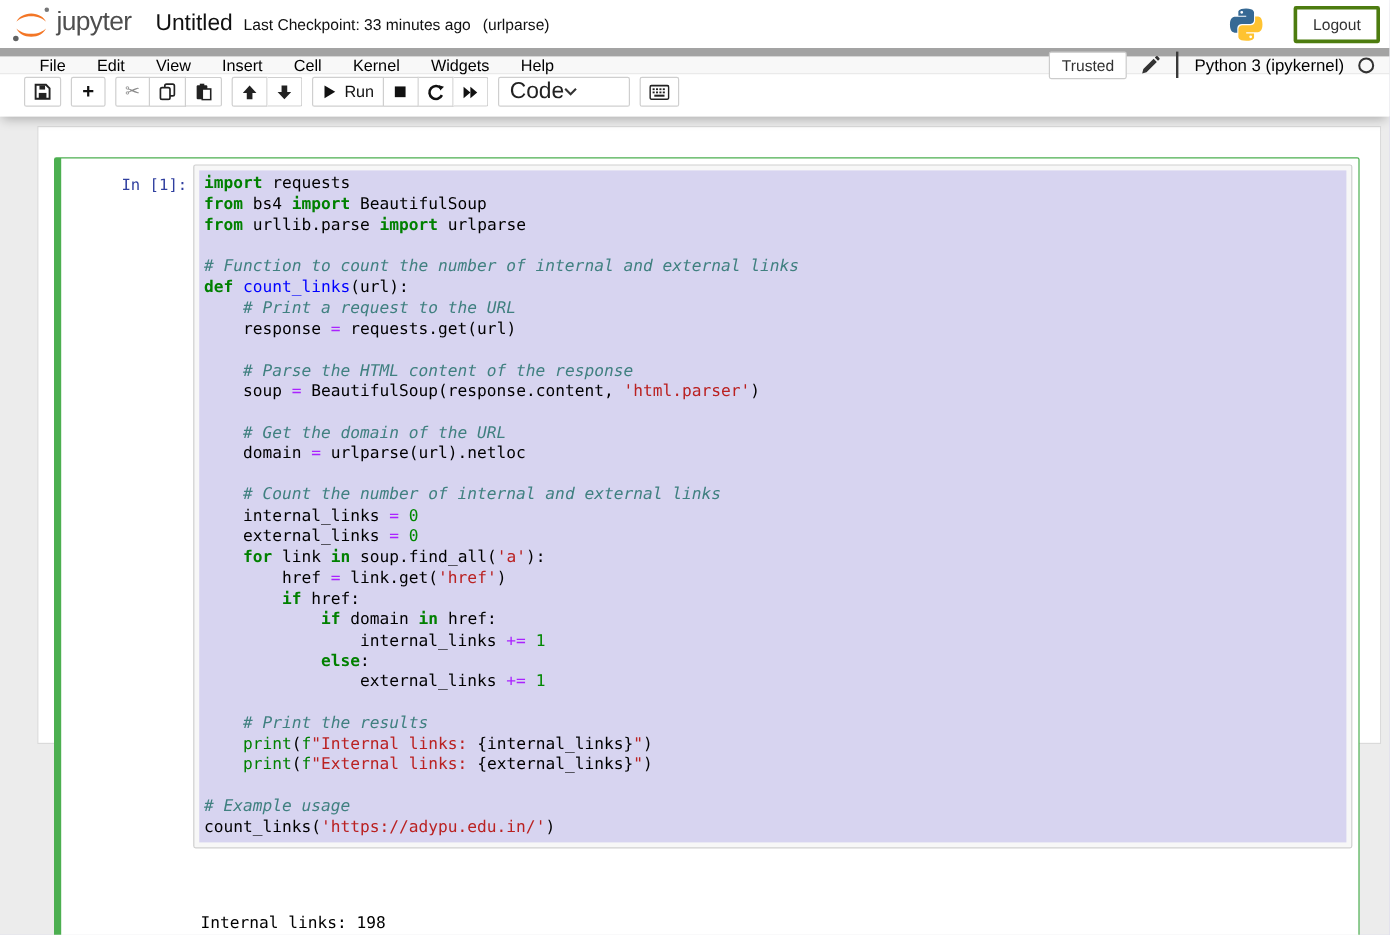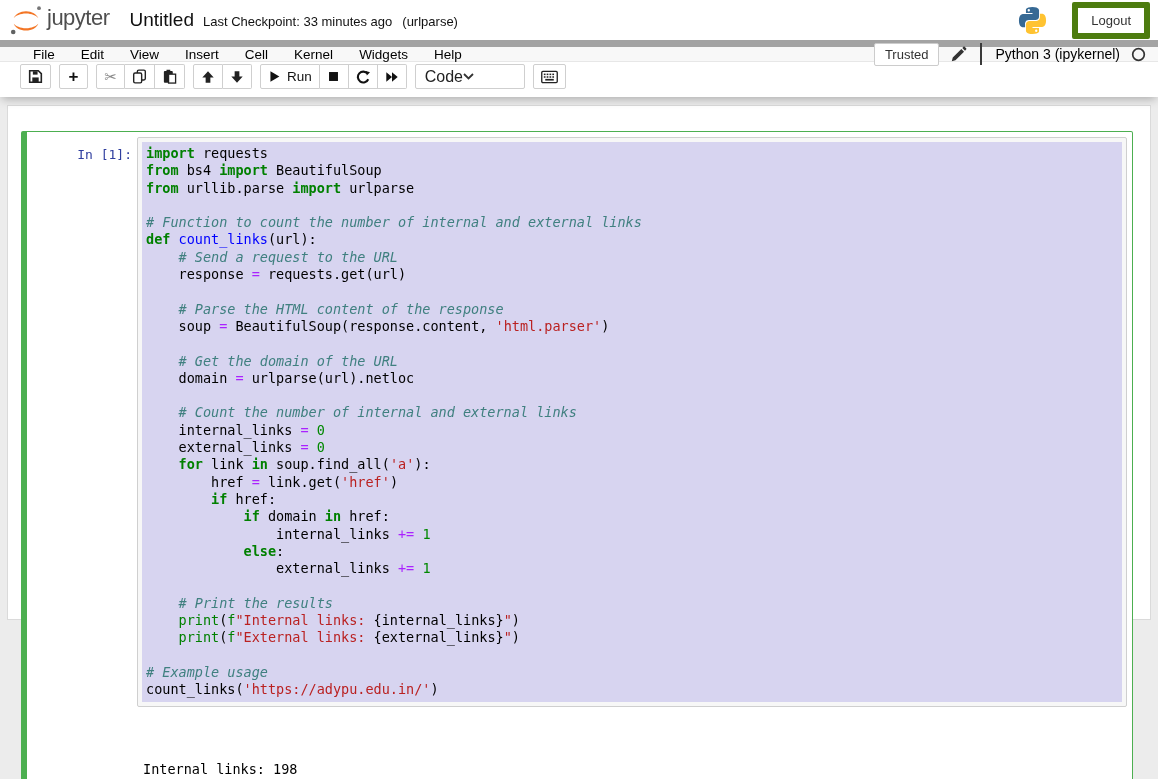--- a/index.html
+++ b/index.html
@@ -17,21 +17,21 @@
 
   .app-header { height:40px; display:flex; align-items:center; padding:0 8px; background:#fff; }
   .logo { display:flex; align-items:flex-start; cursor:pointer; }
   .logo-word { font-size:22px; color:#4e4e4e; margin-left:3px; letter-spacing:-0.5px; }
   .title-group { display:flex; align-items:baseline; margin-left:20px; }
   .nb-title { font-size:19px; color:#111; cursor:pointer; }
   .checkpoint { font-size:13px; color:#111; margin-left:9px; }
   .autosaved { font-size:13px; color:#111; margin-left:10px; }
   .header-right { margin-left:auto; display:flex; align-items:center; }
   .py-logo { margin-right:24px; }
-  .logout-btn { font-size:13px; color:#333; background:#fff; border:6px solid #4d7c0f;
+  .logout-btn { font-size:13px; color:#333; background:#fff; border:3px solid #4d7c0f;
     border-radius:2px; padding:5px 13px; cursor:pointer;text-align:right; }
 
   
   .menubar { height:22px; background:#f8f8f8; border-top:7px solid #a3a3a3;
     border-bottom:1px solid #e7e7e7; display:flex; align-items:center; padding:0 10px 0 20px; }
   .menu-items { list-style:none; margin:0; padding:0; display:flex; }
   .menu-items li { font-size:13.5px; padding:8px 13px; cursor:pointer; }
   .menubar-right { margin-left:auto; display:flex; align-items:center; gap:11px; }
   .trusted { font-size:13px; color:#333; border:1px solid #ccc; border-radius:2px;
     background:#fff; padding:3px 10px; }
@@ -45,26 +45,26 @@
   .tbtn { height:25px; min-width:29px; display:flex; align-items:center; justify-content:center;
     gap:6px; background:#fff; border:1px solid #cfcfcf; padding:0 7px; cursor:pointer;
     font-size:13.5px; color:#111; }
   .btn-group .tbtn + .tbtn { border-left:none; }
   .btn-group .tbtn:first-child { border-radius:2px 0 0 2px; }
   .btn-group .tbtn:last-child { border-radius:0 2px 2px 0; }
   .btn-group .tbtn:only-child { border-radius:2px; }
   .plus-glyph { font-size:17px; font-weight:bold; line-height:1; }
   .cut-glyph { font-size:15px; color:#8a8a8a; line-height:1; }
   .celltype-select { width:110px; height:25px; border:1px solid #cfcfcf; border-radius:2px;
-    background:#fff; display:flex; align-items:center; padding:0 9px; font-size:16px;
+    background:#fff; display:flex; align-items:center; padding:0 9px; font-size:19px;
     color:#222; cursor:pointer; }
   .celltype-select svg { margin-left:auto; }
 
   
-  .site { padding:8px 7px 0 7px; height:523px; }
+  .site { padding:8px 7px 0 7px; height:523px;margin-left:24px; }
   .nb-container { background:#fff; border:1px solid #dadada; height:100%;
     padding:25px 17px 0 13px; }
 
   .cell { border:1px solid #4caf50; border-left:6px solid #4caf50; border-radius:2px;
     background:#fff; padding:5px; }
   .input-row { display:flex; }
   .prompt-col { width:105px; flex:none; text-align:right; padding:10px 5px 0 0;
     font-family:"DejaVu Sans Mono", monospace; font-size:13px; }
   .in-prompt { color:#303f9f; }
   .codemirror { flex:1; border:1px solid #cfcfcf; border-radius:2px; background:#f7f7f7;
@@ -273,21 +273,21 @@
       <div class="input-row">
         <div class="prompt-col in-prompt">In [1]:</div>
         <div class="codemirror">
           <div class="code-block">
               <div class="code-line"><span class="tok-kw">import</span><span class="tok-txt"> requests</span></div>
               <div class="code-line"><span class="tok-kw">from</span><span class="tok-txt"> bs4 </span><span class="tok-kw">import</span><span class="tok-txt"> BeautifulSoup</span></div>
               <div class="code-line"><span class="tok-kw">from</span><span class="tok-txt"> urllib.parse </span><span class="tok-kw">import</span><span class="tok-txt"> urlparse</span></div>
               <div class="code-line">&nbsp;</div>
               <div class="code-line"><span class="tok-com"># Function to count the number of internal and external links</span></div>
               <div class="code-line"><span class="tok-kw">def</span><span class="tok-txt"> </span><span class="tok-def">count_links</span><span class="tok-txt">(url):</span></div>
-              <div class="code-line"><span class="tok-txt">    </span><span class="tok-com"># Send a request to the URL</span></div>
+              <div class="code-line"><span class="tok-txt">    </span><span class="tok-com"># Print a request to the URL</span></div>
               <div class="code-line"><span class="tok-txt">    response </span><span class="tok-op">=</span><span class="tok-txt"> requests.get(url)</span></div>
               <div class="code-line">&nbsp;</div>
               <div class="code-line"><span class="tok-txt">    </span><span class="tok-com"># Parse the HTML content of the response</span></div>
               <div class="code-line"><span class="tok-txt">    soup </span><span class="tok-op">=</span><span class="tok-txt"> BeautifulSoup(response.content, </span><span class="tok-str">'html.parser'</span><span class="tok-txt">)</span></div>
               <div class="code-line">&nbsp;</div>
               <div class="code-line"><span class="tok-txt">    </span><span class="tok-com"># Get the domain of the URL</span></div>
               <div class="code-line"><span class="tok-txt">    domain </span><span class="tok-op">=</span><span class="tok-txt"> urlparse(url).netloc</span></div>
               <div class="code-line">&nbsp;</div>
               <div class="code-line"><span class="tok-txt">    </span><span class="tok-com"># Count the number of internal and external links</span></div>
               <div class="code-line"><span class="tok-txt">    internal_links </span><span class="tok-op">=</span><span class="tok-txt"> </span><span class="tok-num">0</span></div>

